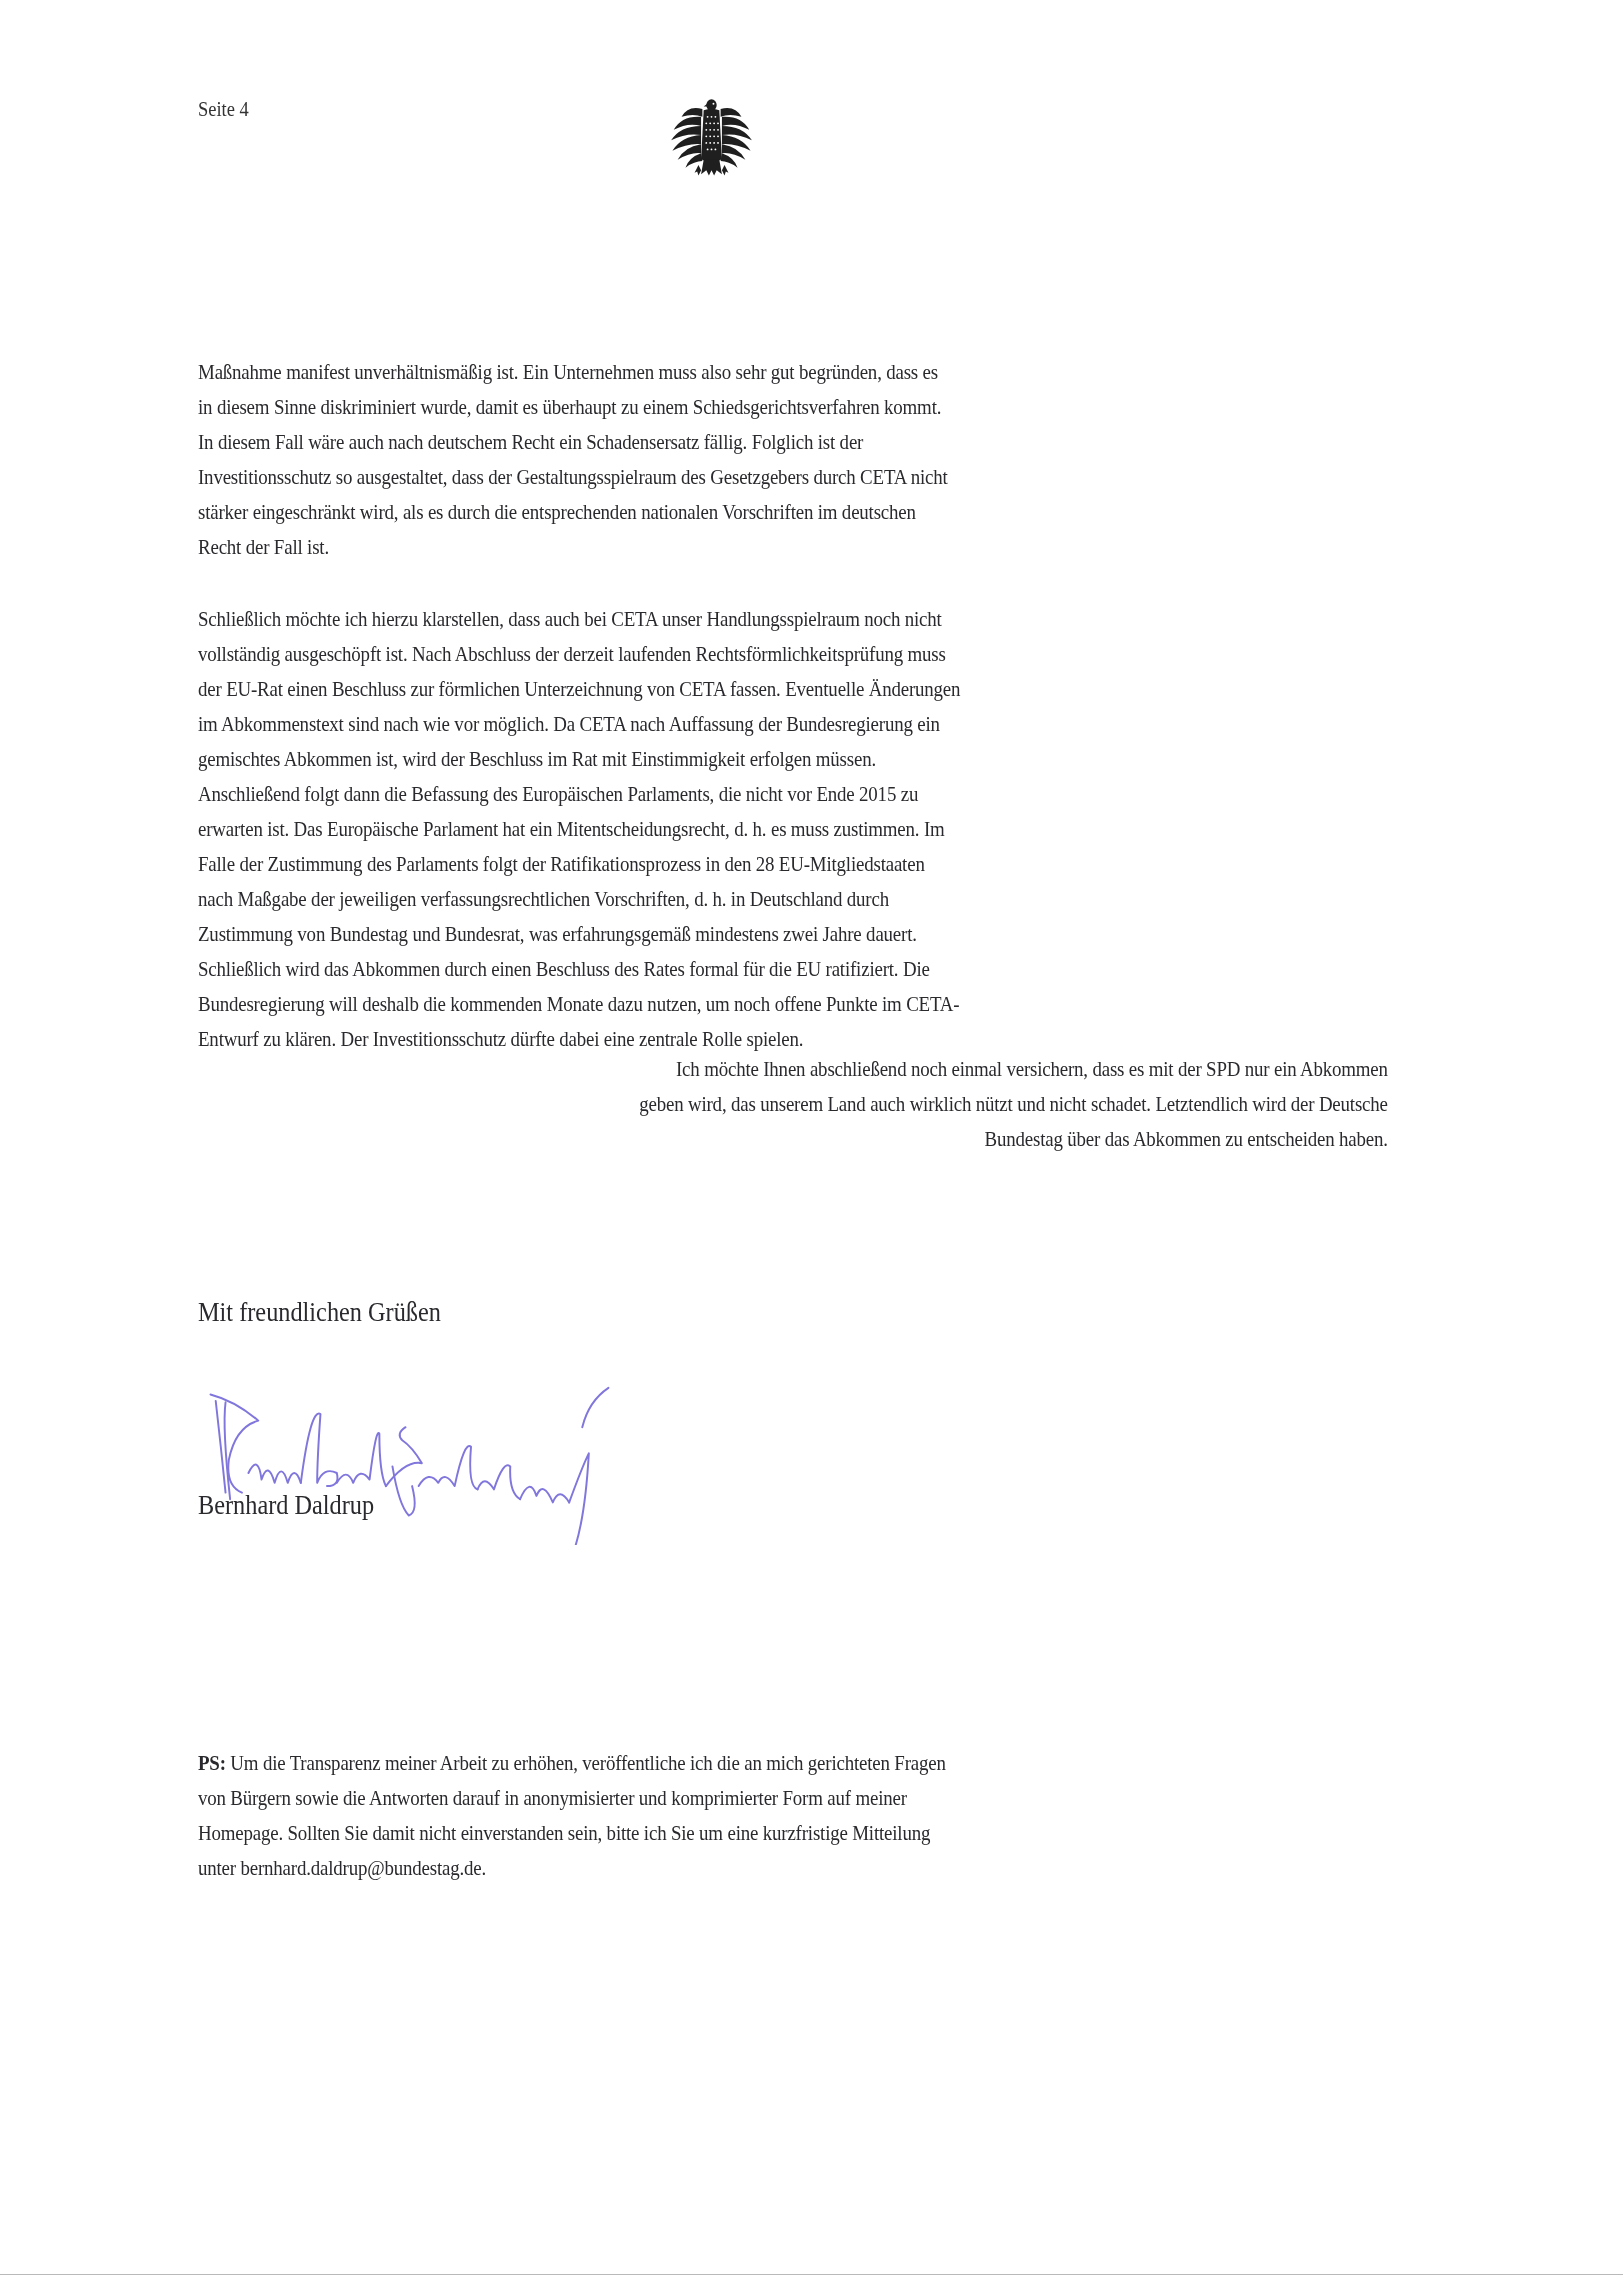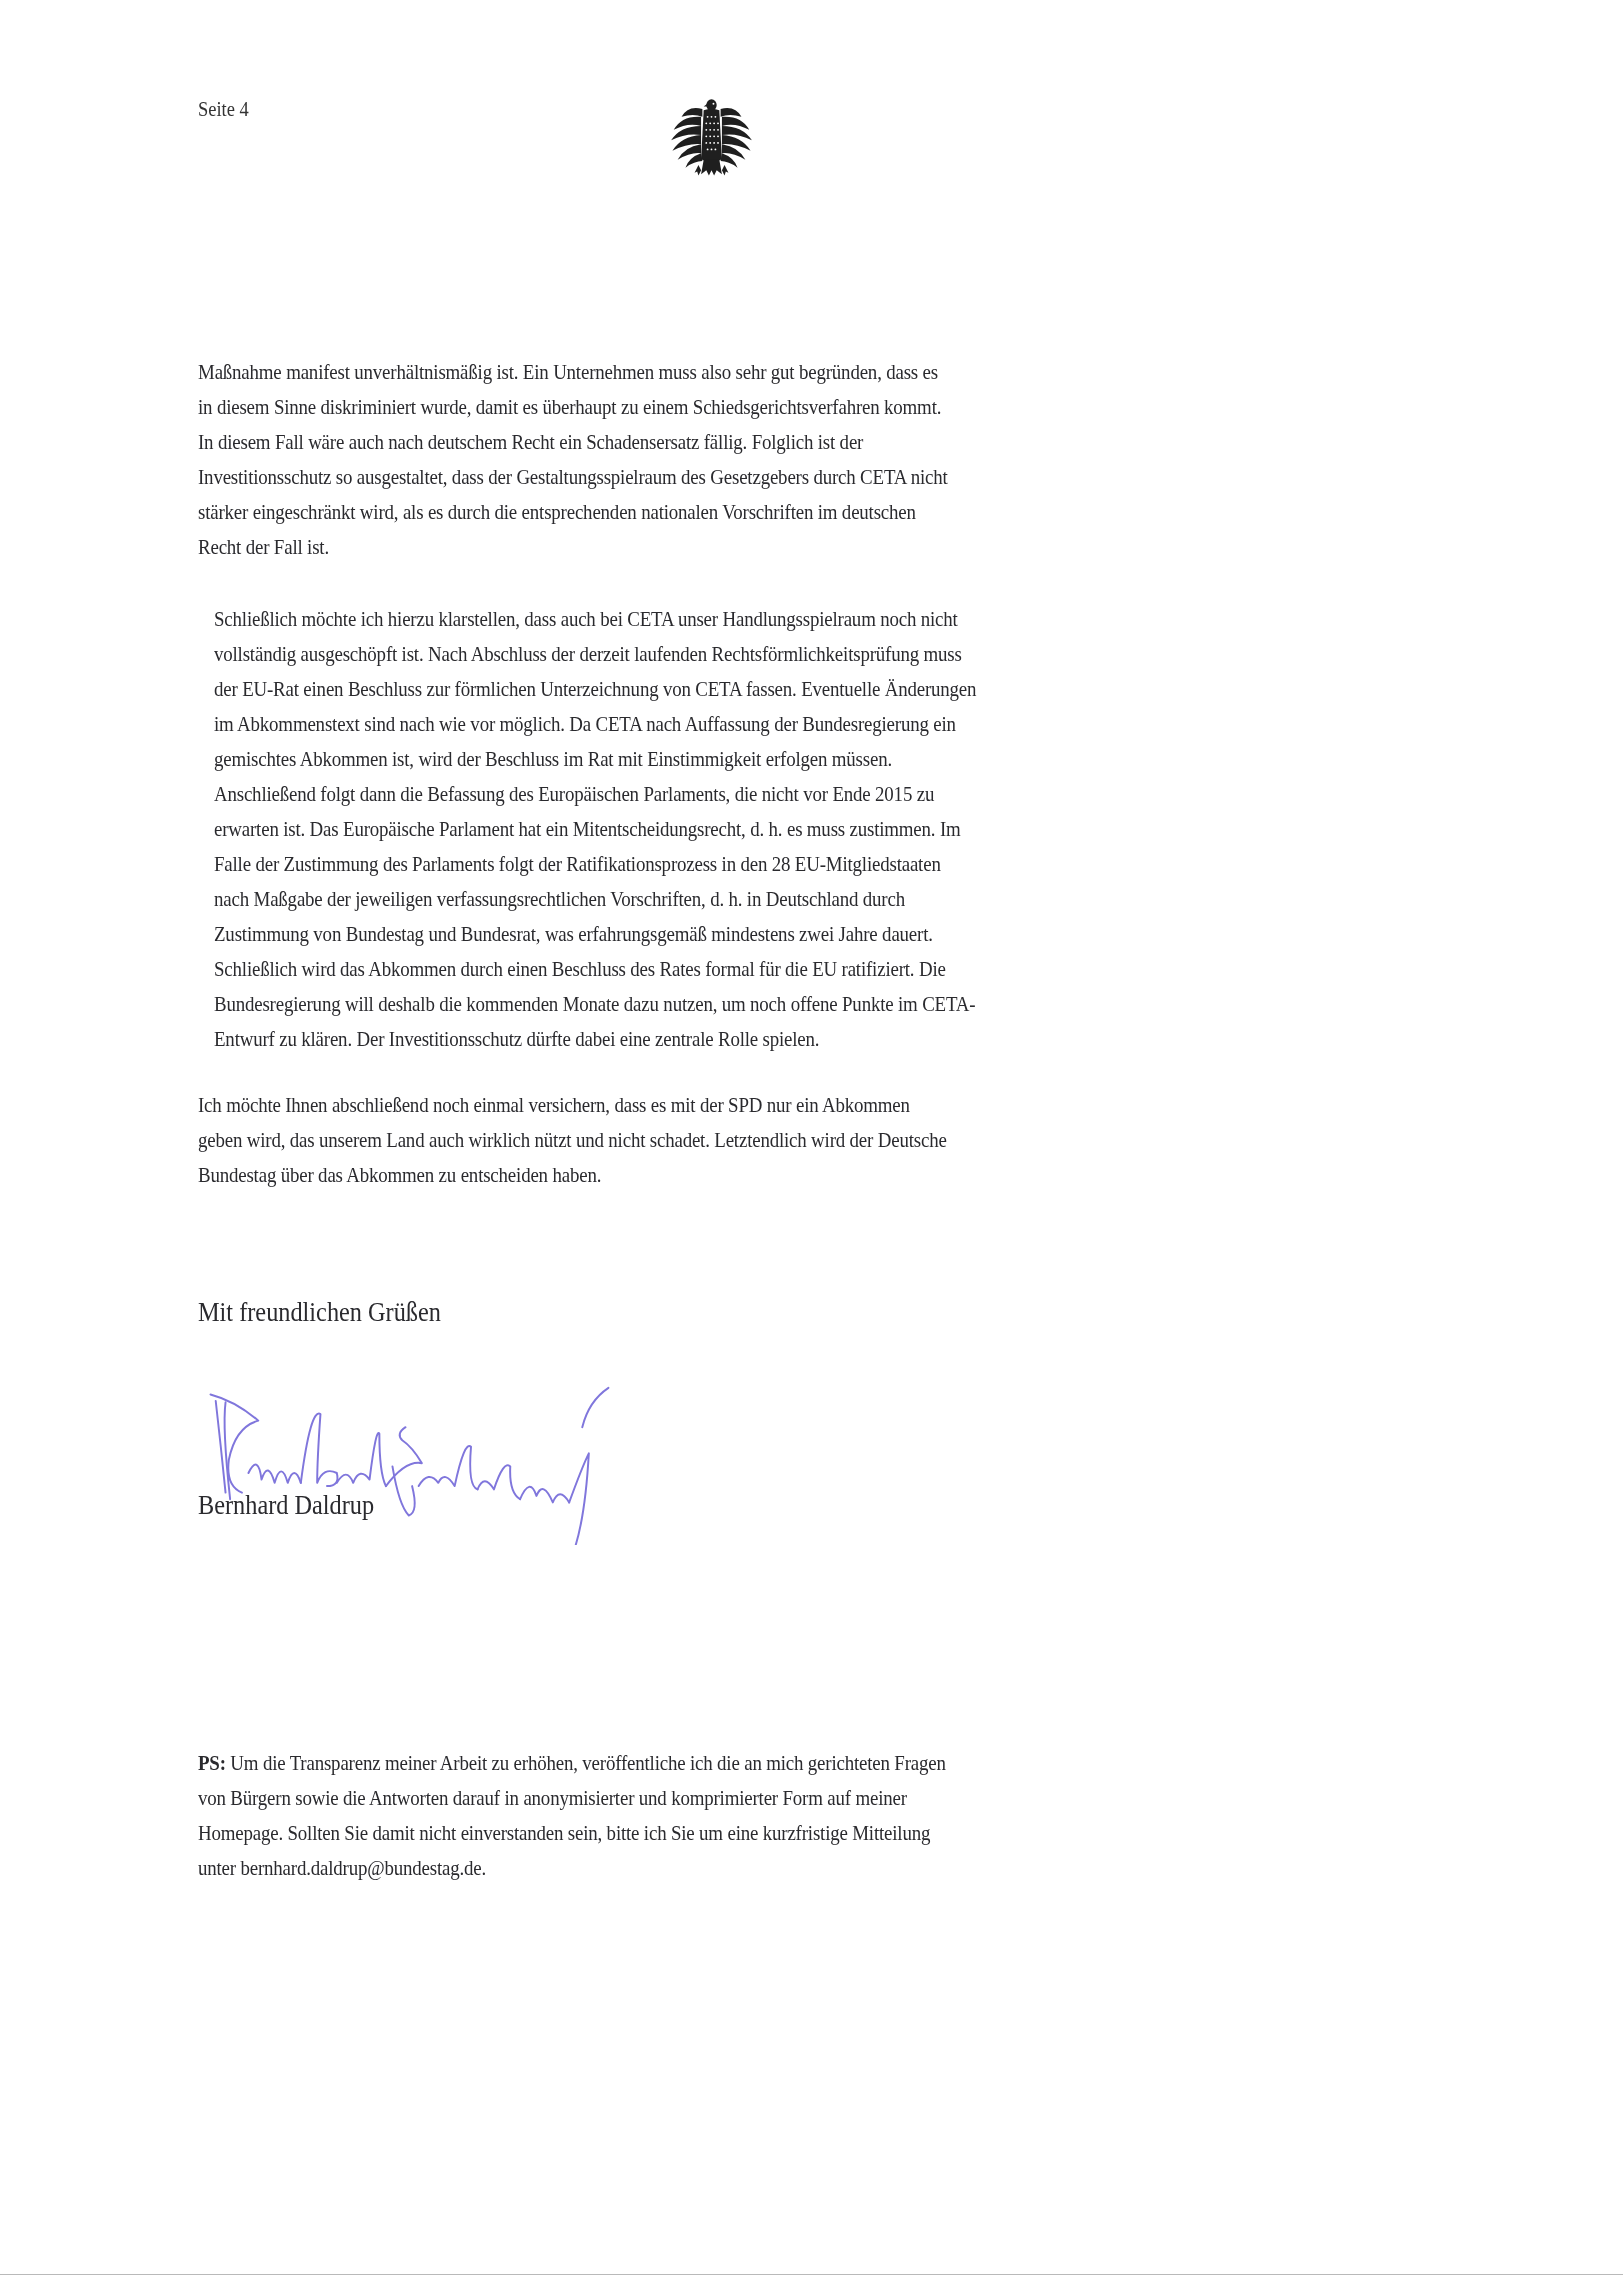--- a/index.html
+++ b/index.html
@@ -11,22 +11,22 @@
     position:absolute; left:198px; top:97px; font-size:21px; color:#333;
     transform:scaleX(0.88); transform-origin:left top;
   }
   .eagle { position:absolute; left:662px; top:97px; width:99px; height:82px; }
   .body-text {
     position:absolute; left:198px; width:1322px; font-size:21px; line-height:35px;
     letter-spacing:-0.2px;
   }
   .body-text .line { white-space:nowrap; transform:scaleX(0.9); transform-origin:left top; display:block; }
   #para1 { top:355px; }
-  #para2 { top:602px;margin-left:16px; }
-  #para3 { top:1088px; }
+  #para2 { top:602px; }
+  #para3 { top:1052px;text-align:right; }
   #closing { position:absolute; left:198px; top:1297px; font-size:27px; white-space:nowrap; transform:scaleX(0.9); transform-origin:left top; }
   #signature { position:absolute; left:196px; top:1329px; width:622px; height:216px; }
   #signer { position:absolute; left:198px; top:1490px; font-size:27px; white-space:nowrap; transform:scaleX(0.9); transform-origin:left top; }
   #ps { top:1746px; }
   .ps-label { font-weight:bold; }
   .scan-edge { position:absolute; left:0; top:2274px; width:1623px; height:1.3px; background:#b9b9b9; }
 </style>
 </head>
 <body>
 

